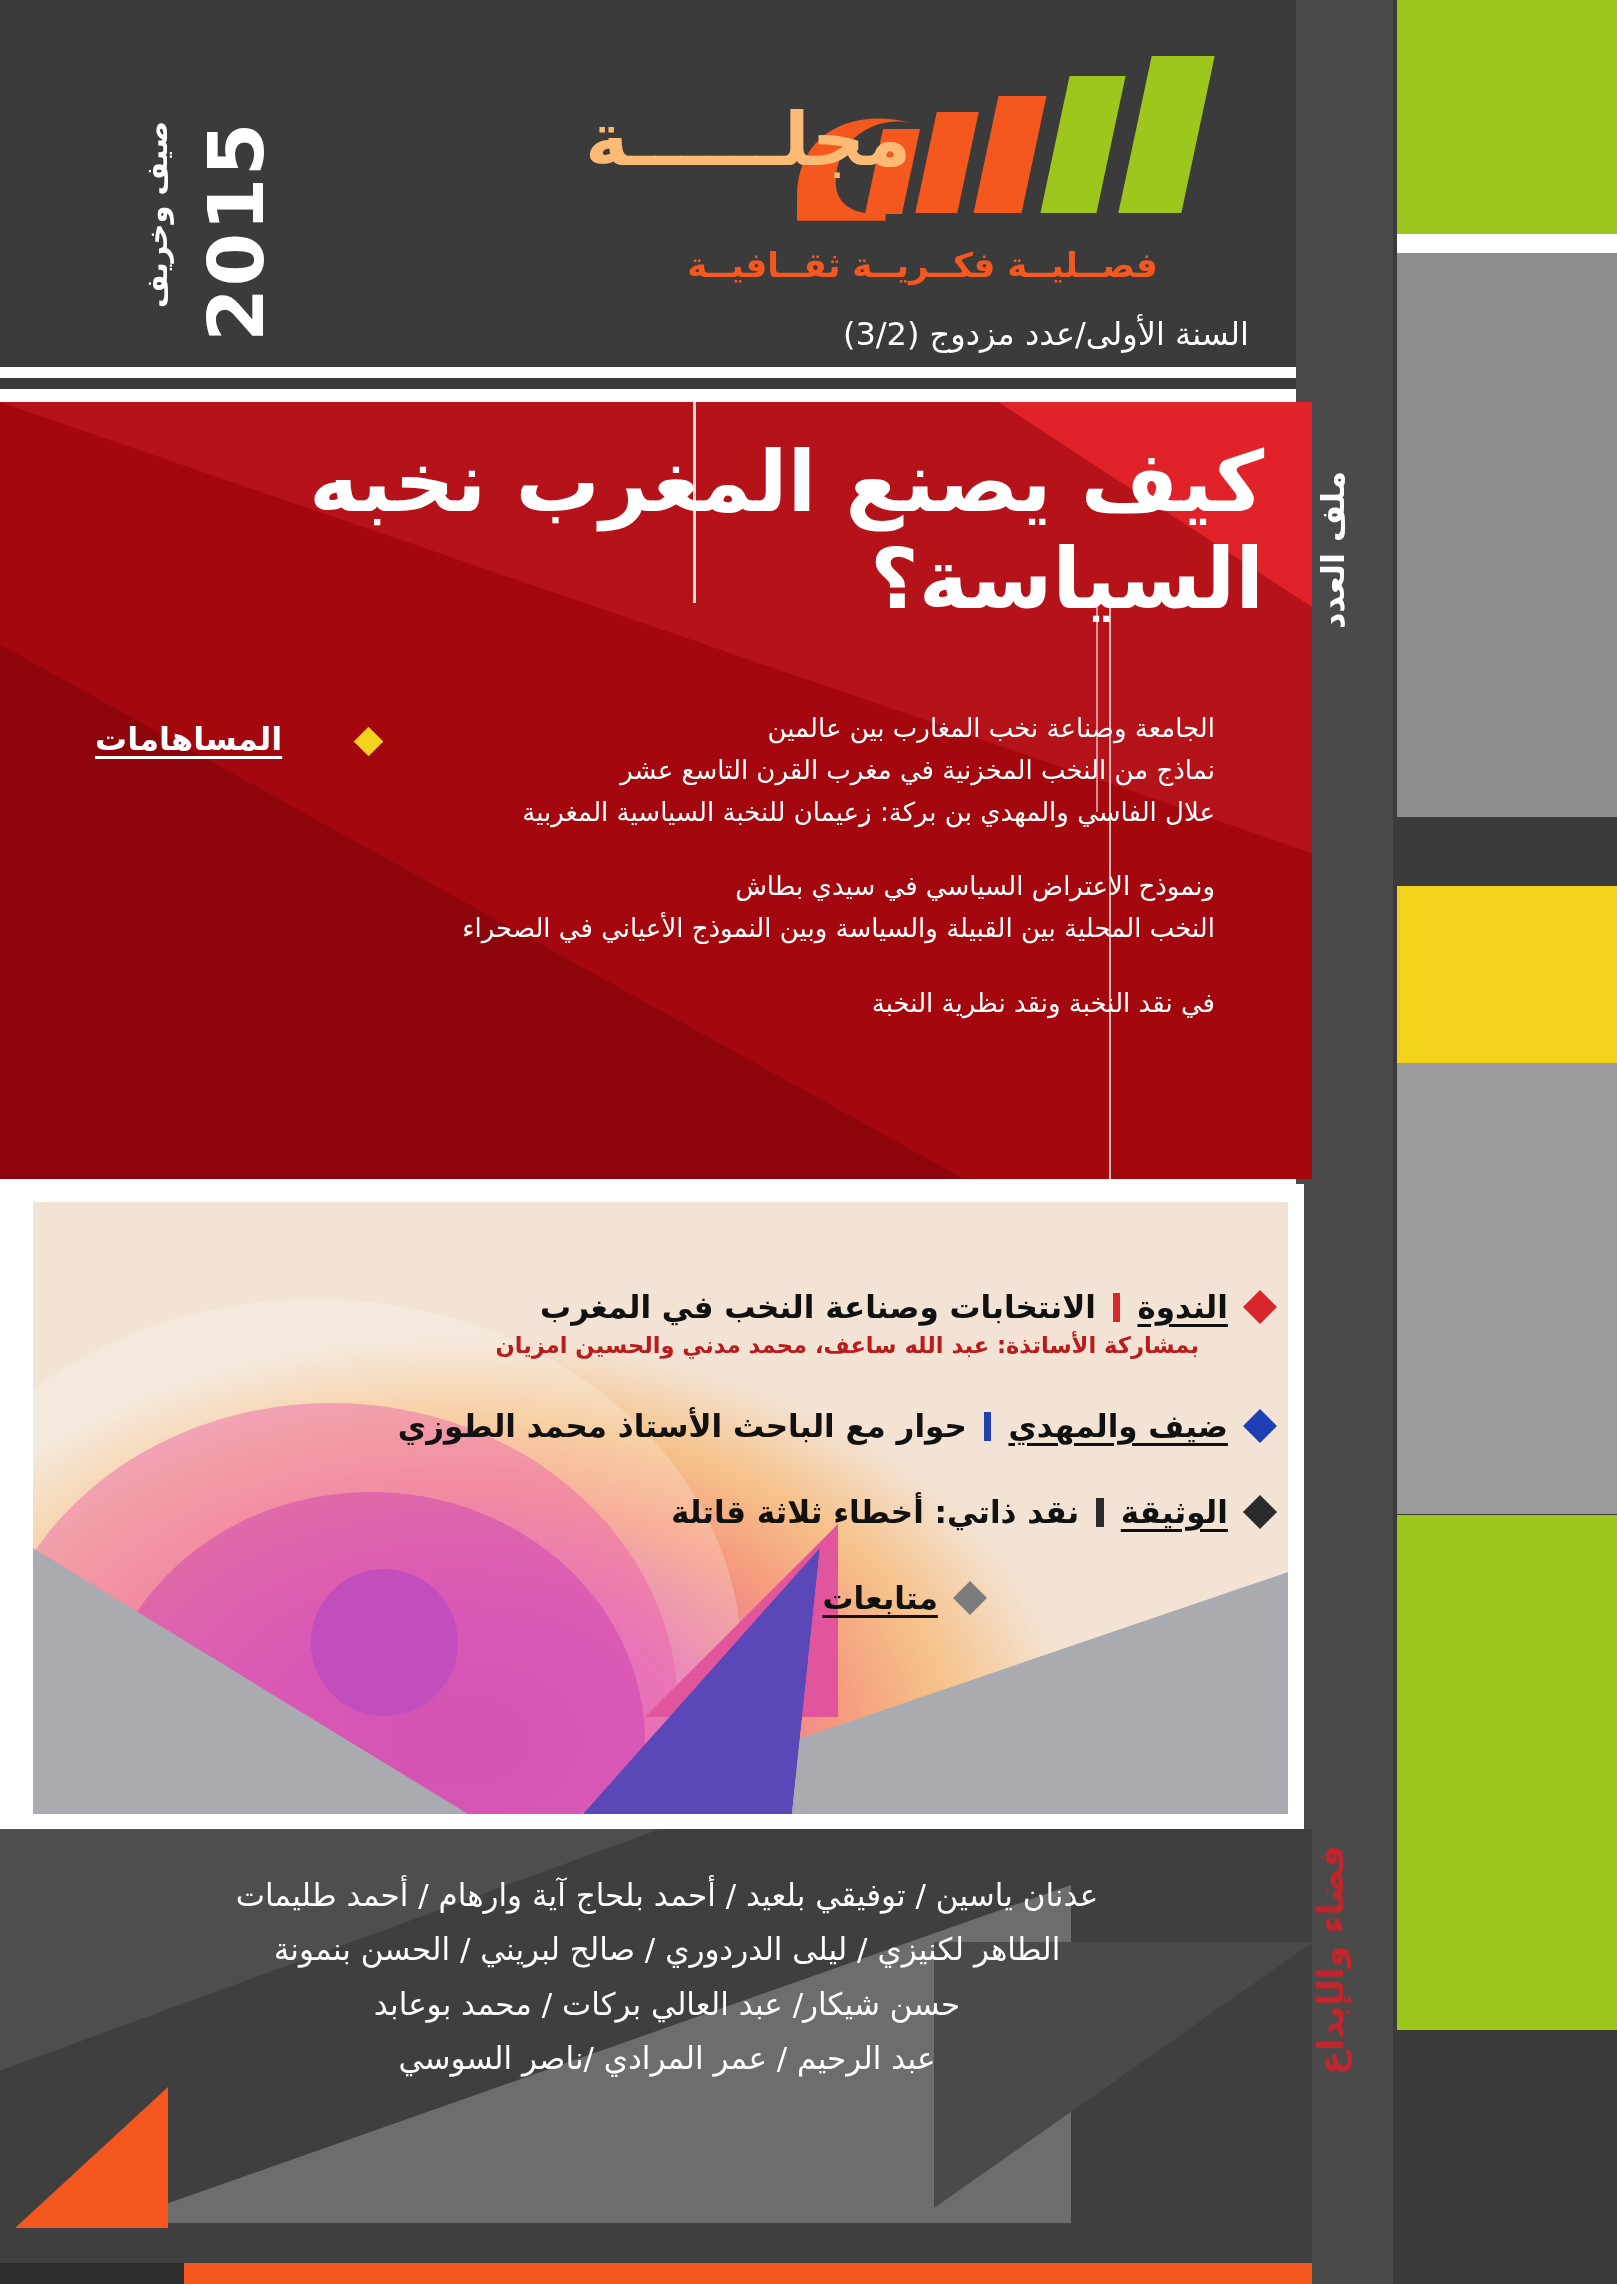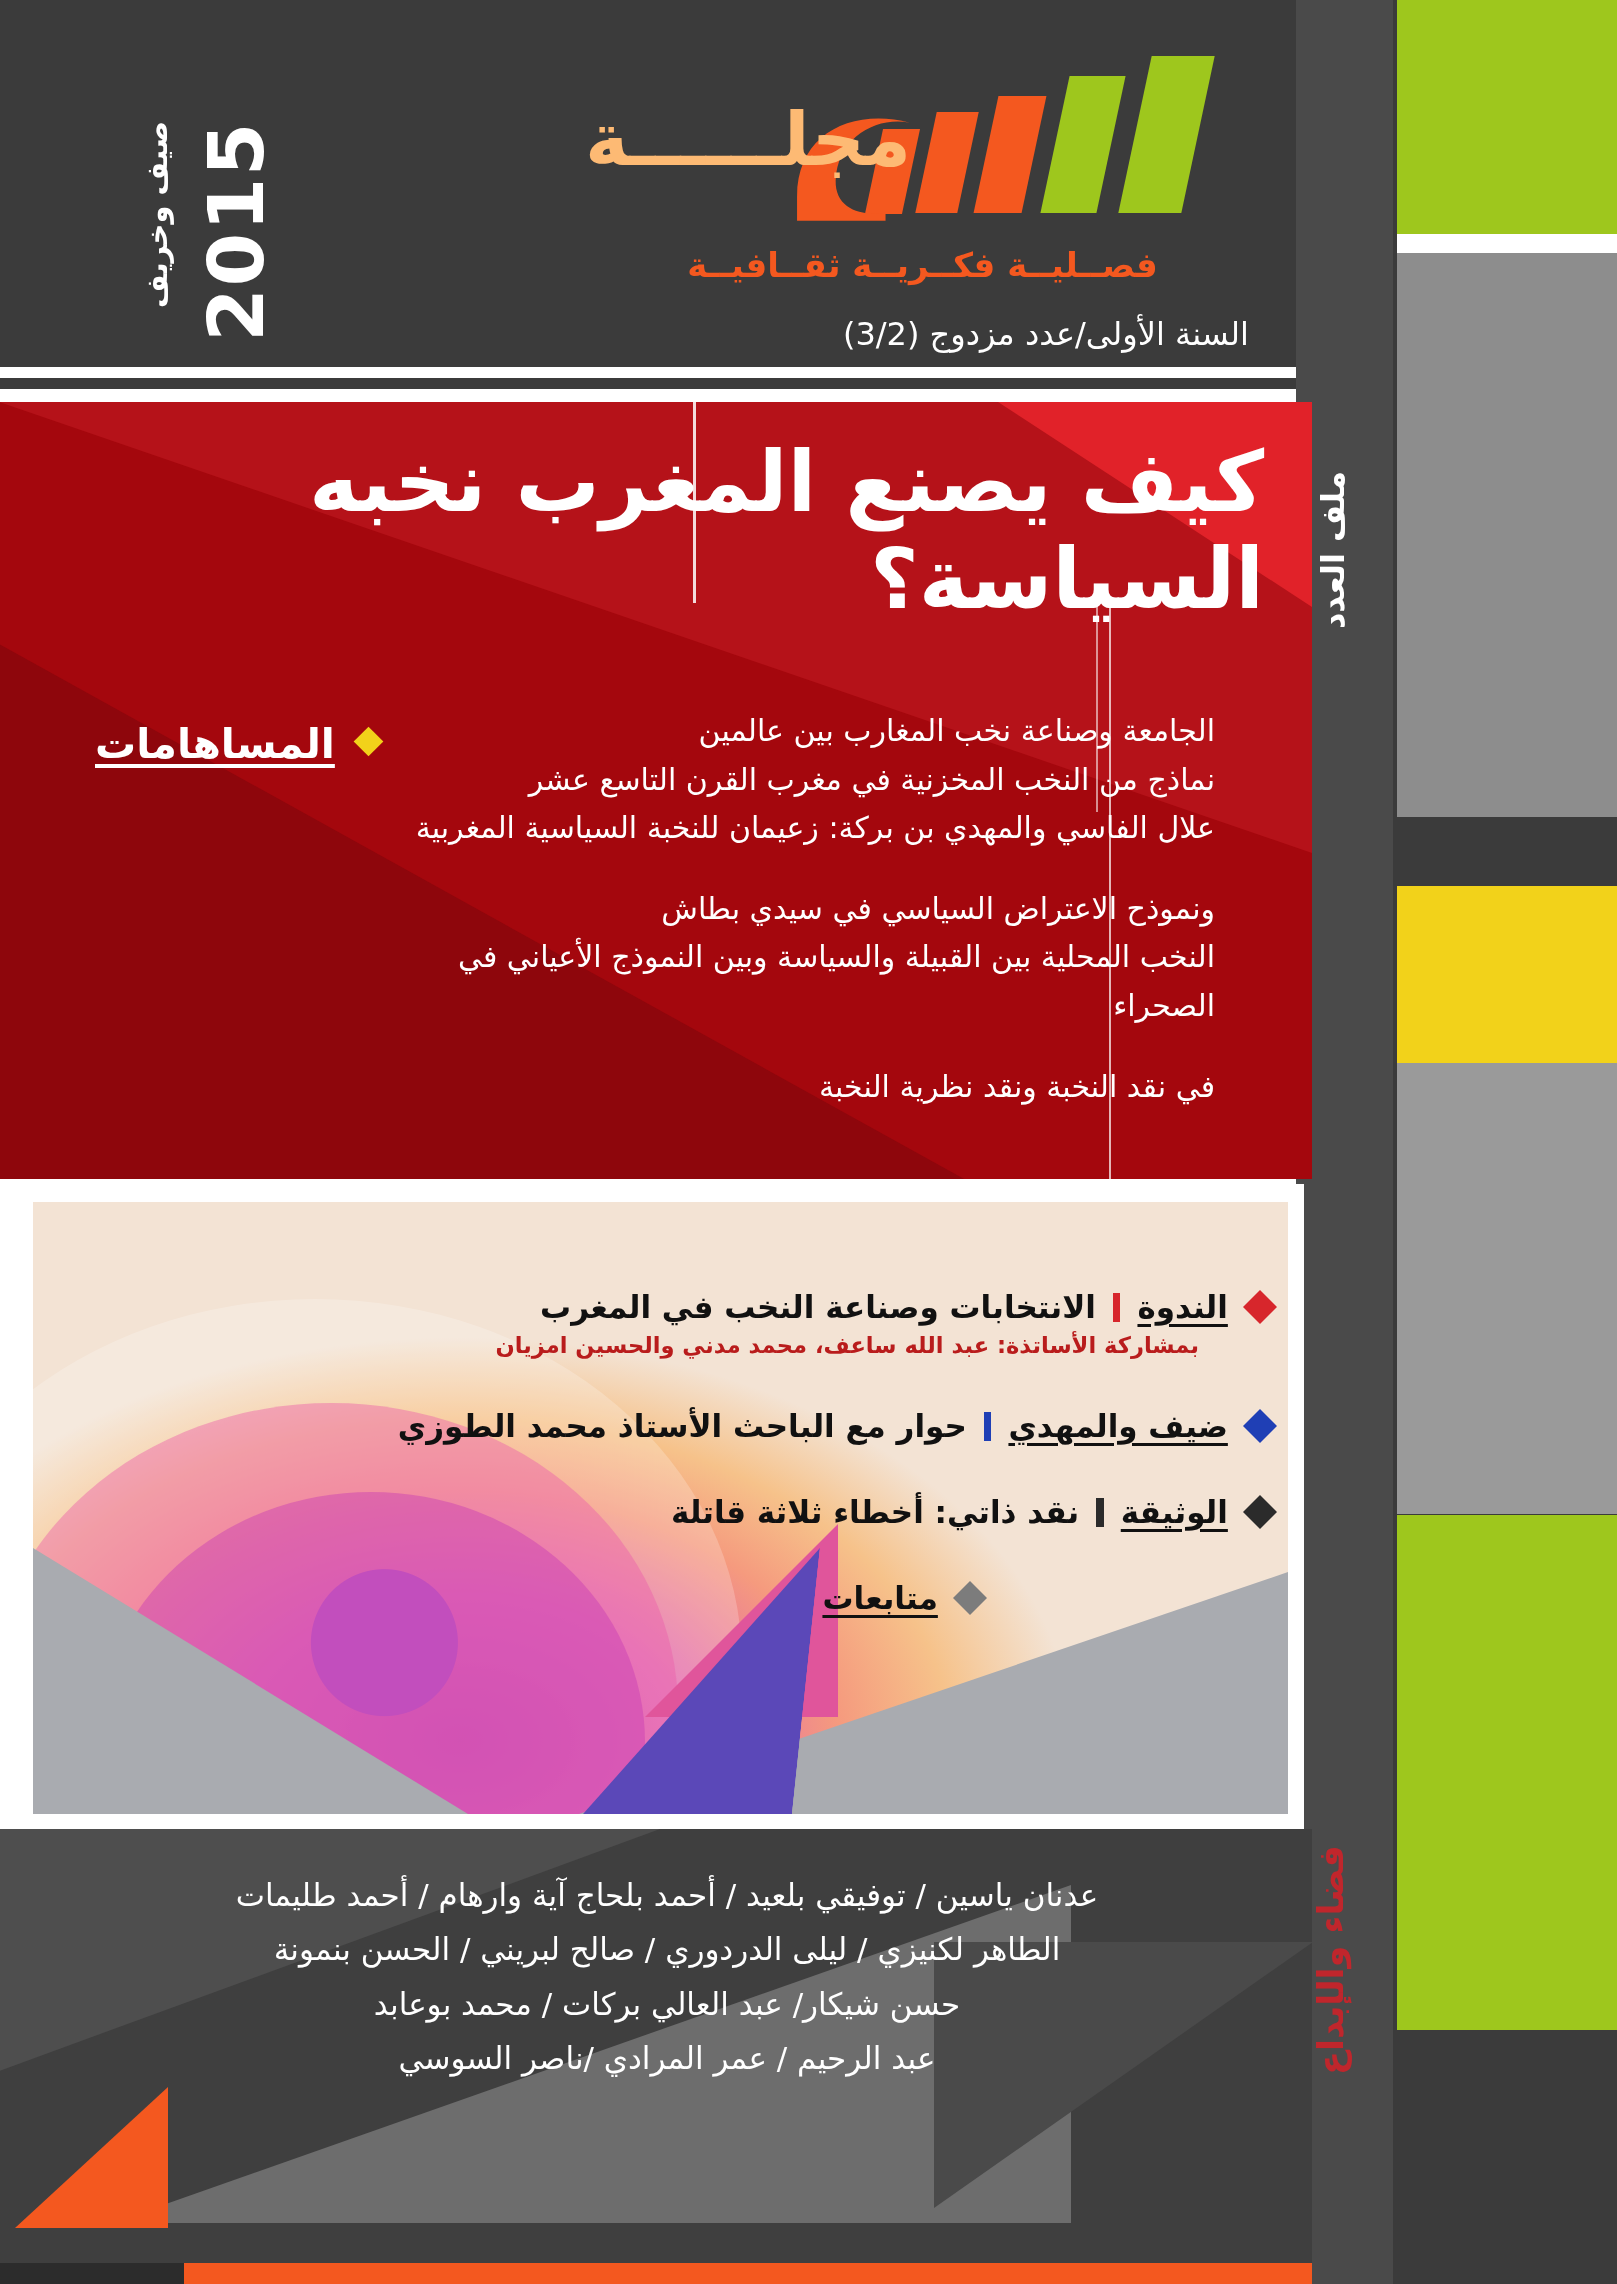--- a/index.html
+++ b/index.html
@@ -145,32 +145,32 @@
   .cover-title{
     position:absolute;top:32px;right:48px;width:1208px;
     text-align:right;color:#ffffff;
     font-size:84px;font-weight:bold;line-height:1.15;
     direction:rtl;
   }
 
   .file-label{
     position:absolute;top:318px;right:951px;width:266px;
     text-align:left;direction:rtl;color:#ffffff;
-    font-size:41px;font-weight:bold;
+    font-size:32px;font-weight:bold;
   }
   .file-diamond{
     position:absolute;top:329px;right:933px;width:21px;height:21px;
     background:#f2d21a;transform:rotate(45deg);
   }
   .file-label u{text-decoration:underline;text-underline-offset:6.4px;}
 
   .file-list{
     position:absolute;top:305px;right:97px;width:830px;
     direction:rtl;text-align:right;color:#ffffff;
-    font-size:30px;line-height:1.62;
+    font-size:26px;line-height:1.62;
   }
   .file-list .gap{height:32px;}
 
   
   .img-panel-outer{
     position:absolute;top:1184px;left:16px;width:1289px;height:645px;
     background:#ffffff;
   }
   .img-panel{
     position:absolute;top:1202px;left:34px;width:1255px;height:612px;

